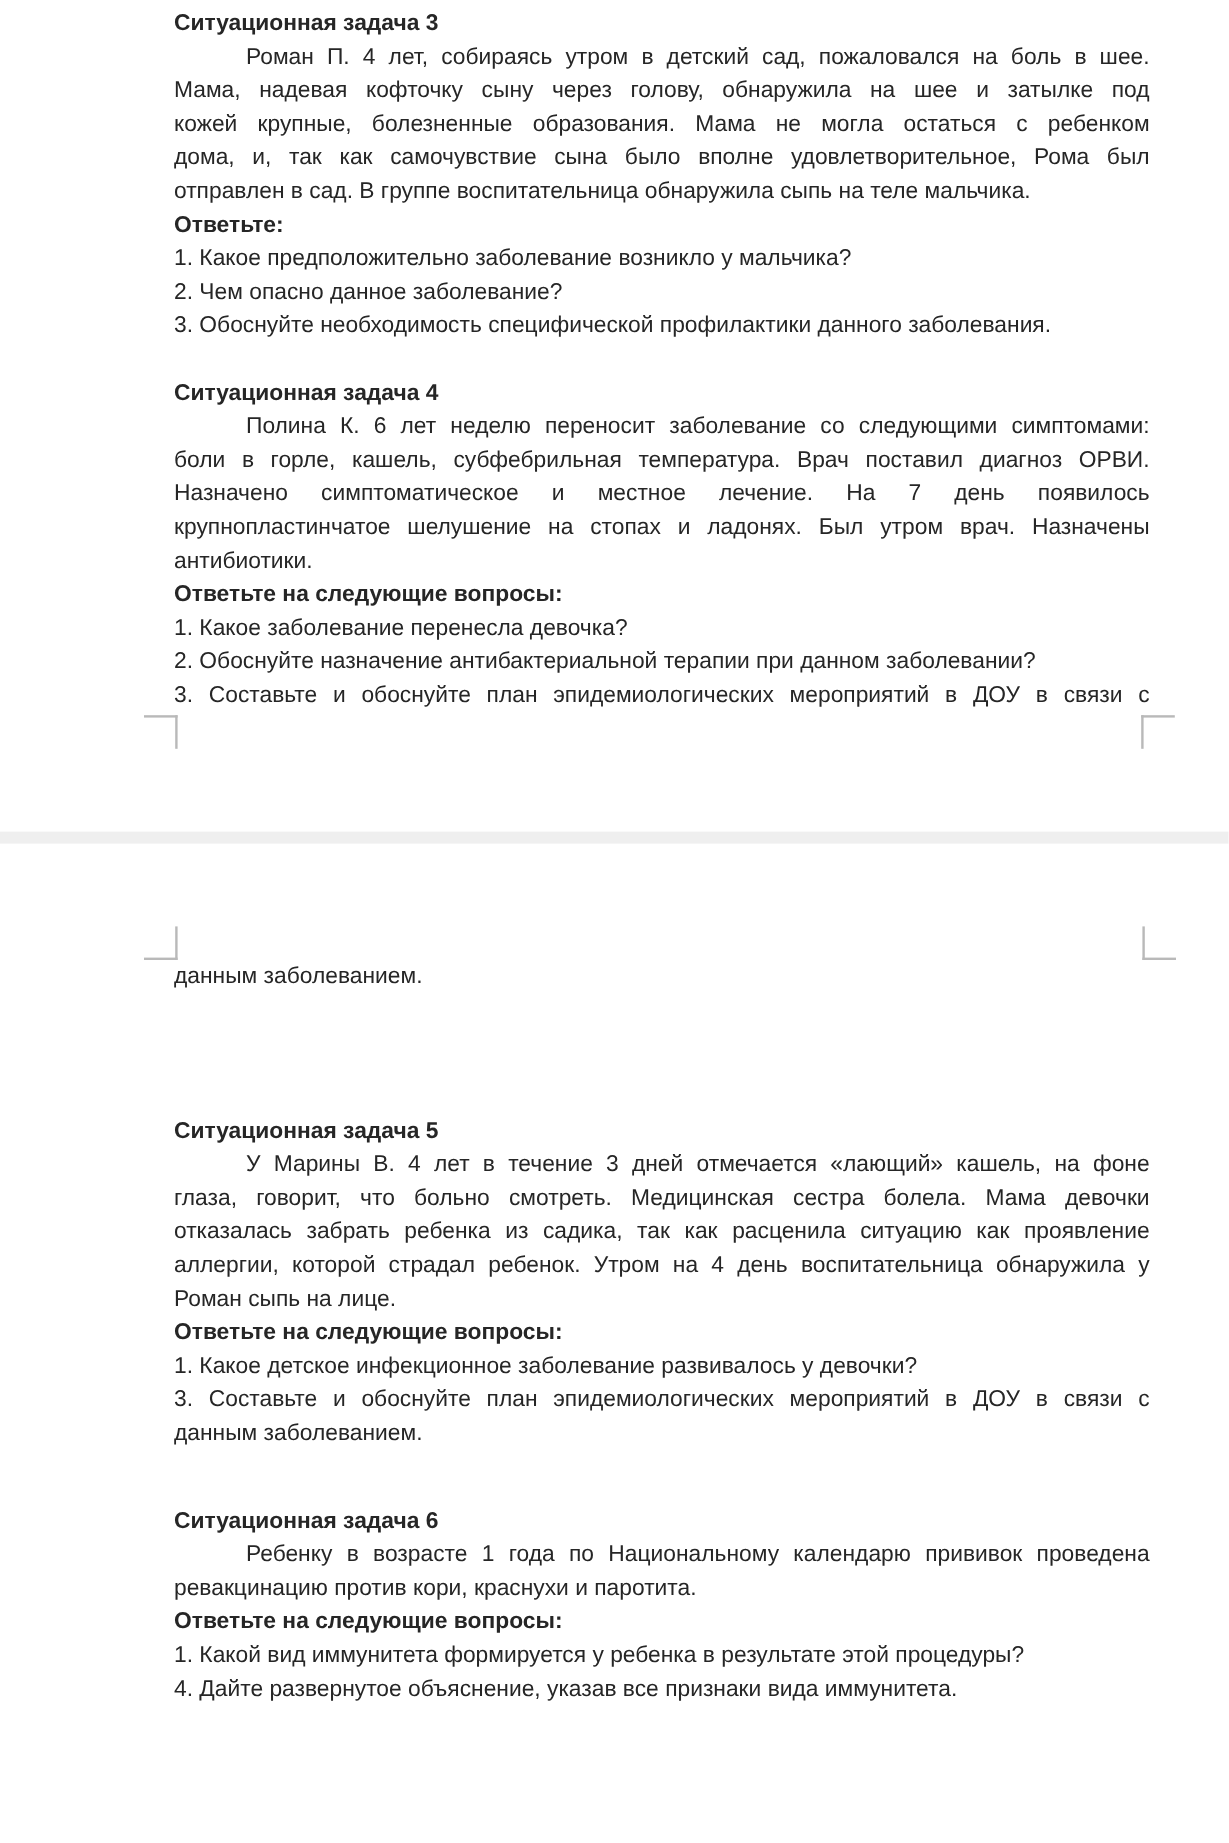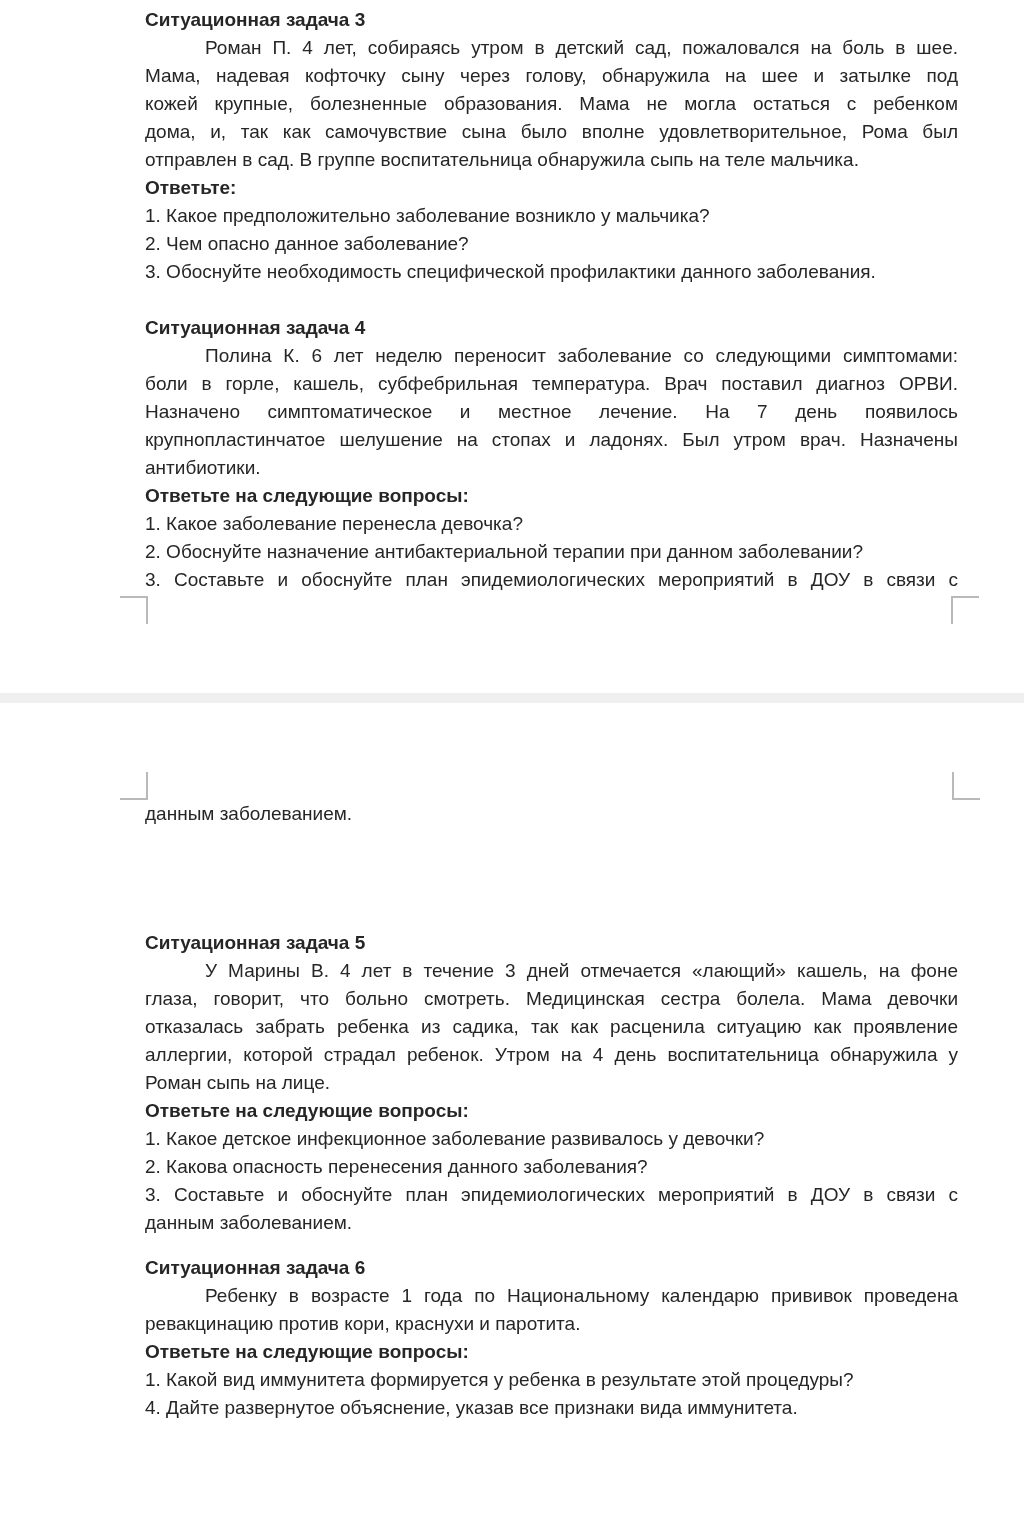--- a/index.html
+++ b/index.html
@@ -94,21 +94,20 @@
 
   <div class="col" style="top:908px;margin-top:21px;">
     <div class="line b">Ситуационная задача 5</div>
     <div class="line j ind">У Марины В. 4 лет в течение 3 дней отмечается «лающий» кашель, на фоне</div>
     <div class="line j">глаза, говорит, что больно смотреть. Медицинская сестра болела.  Мама девочки</div>
     <div class="line j">отказалась забрать ребенка из садика, так как расценила ситуацию как проявление</div>
     <div class="line j">аллергии, которой страдал ребенок. Утром на 4 день воспитательница обнаружила у</div>
     <div class="line">Роман сыпь на лице.</div>
     <div class="line b">Ответьте на следующие вопросы:</div>
     <div class="line">1. Какое детское инфекционное заболевание развивалось у девочки?</div>
-    <div class="line">2. Какова опасность перенесения данного заболевания?</div>
     <div class="line j">3. Составьте и обоснуйте план эпидемиологических мероприятий в ДОУ в связи с</div>
     <div class="line">данным заболеванием.</div>
   </div>
 
   <div class="col" style="top:1254px;">
     <div class="line b">Ситуационная задача 6</div>
     <div class="line j ind">Ребенку в возрасте 1 года по Национальному календарю прививок проведена</div>
     <div class="line">ревакцинацию против кори, краснухи и паротита.</div>
     <div class="line b">Ответьте на следующие вопросы:</div>
     <div class="line">1. Какой вид иммунитета формируется у ребенка в результате этой процедуры?</div>

